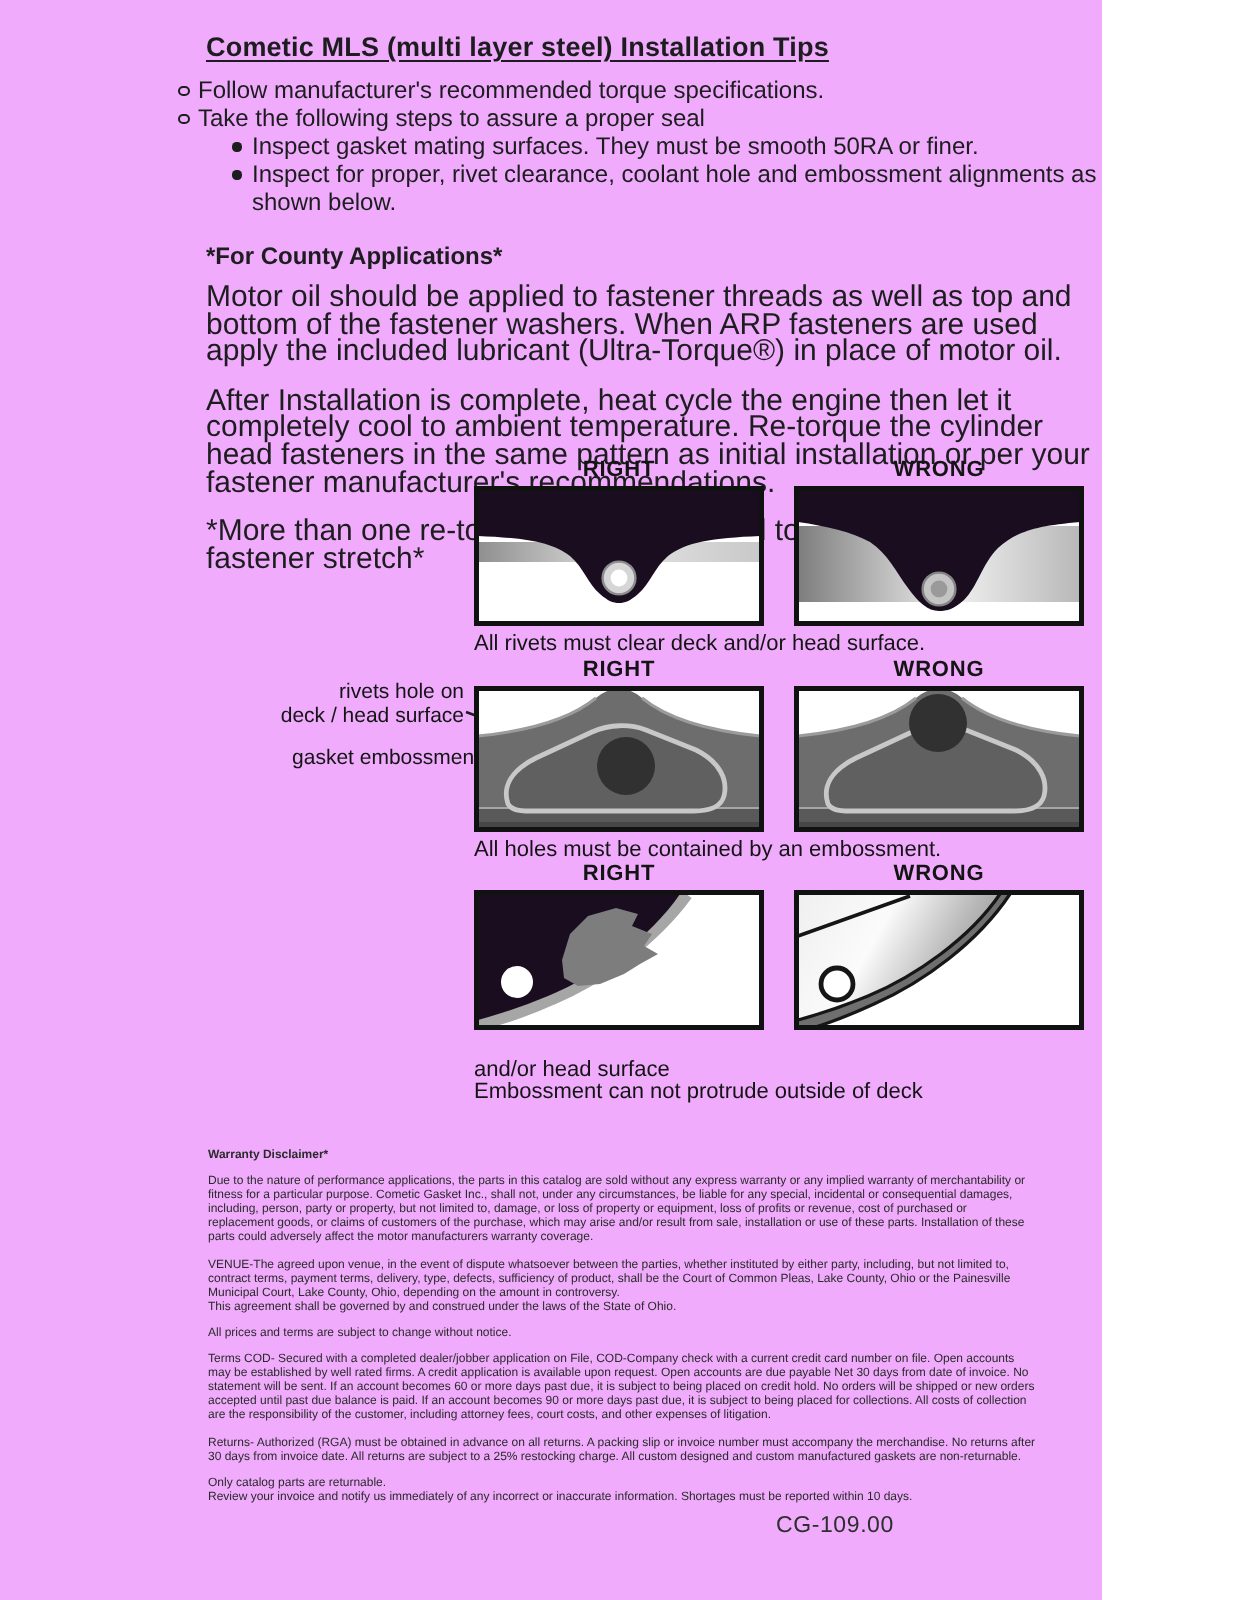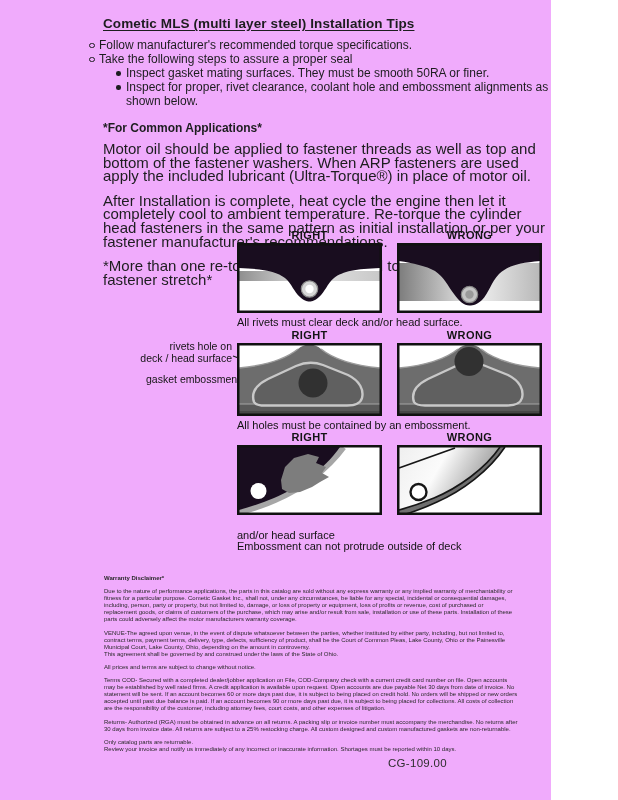--- a/index.html
+++ b/index.html
@@ -50,21 +50,21 @@
 <div class="page">
 
   <div class="header-block">
     <h1 class="title">Cometic MLS (multi layer steel) Installation Tips</h1>
     <div class="bullet ring"><span>Follow manufacturer's recommended torque specifications.</span></div>
     <div class="bullet ring"><span>Take the following steps to assure a proper seal</span></div>
     <div class="bullet sub"><span>Inspect gasket mating surfaces.  They must be smooth 50RA or finer.</span></div>
     <div class="bullet sub"><span>Inspect for proper, rivet clearance, coolant hole and embossment alignments as shown below.</span></div>
 
     <div class="diesel">
-      <div class="diesel-heading">*For Common Applications*</div>
+      <div class="diesel-heading">*For County Applications*</div>
       <p>Motor oil should be applied to fastener threads as well as top and bottom of the fastener washers. When ARP fasteners are used apply the included lubricant (Ultra-Torque®) in place of motor oil.</p>
       <p>After Installation is complete, heat cycle the engine then let it completely cool to ambient temperature. Re-torque the cylinder head fasteners in the same pattern as initial installation or per your fastener manufacturer's recommendations.</p>
       <p>*More than one re-torque may be required to achieve proper fastener stretch*</p>
     </div>
   </div>
 
   <div class="dg-label" style="left:237px; top:229px;">RIGHT</div>
   <div class="dg-label" style="left:397px; top:229px;">WRONG</div>
 
   <svg class="dgbox" style="left:237px; top:243px;" width="145" height="70" viewBox="0 0 145 70">

